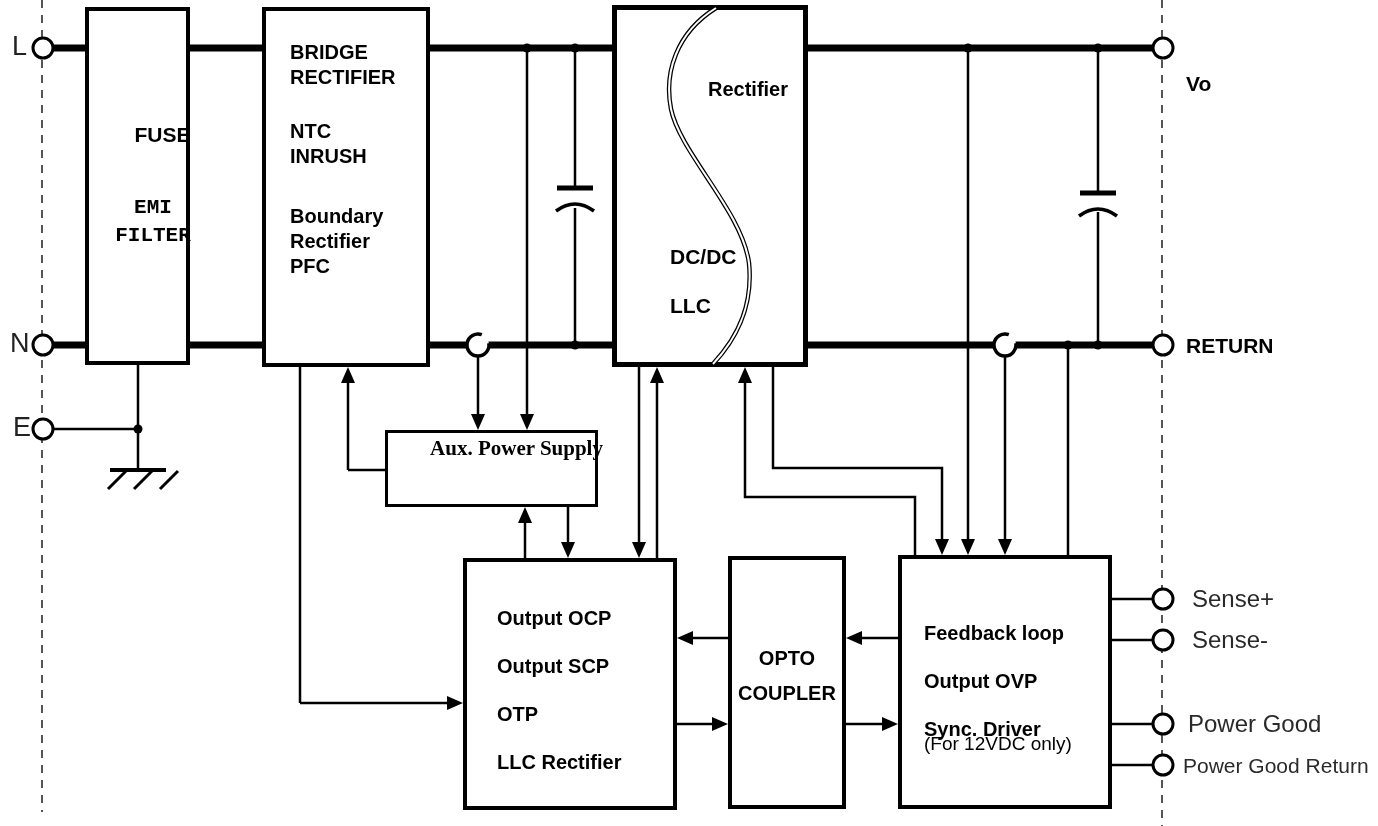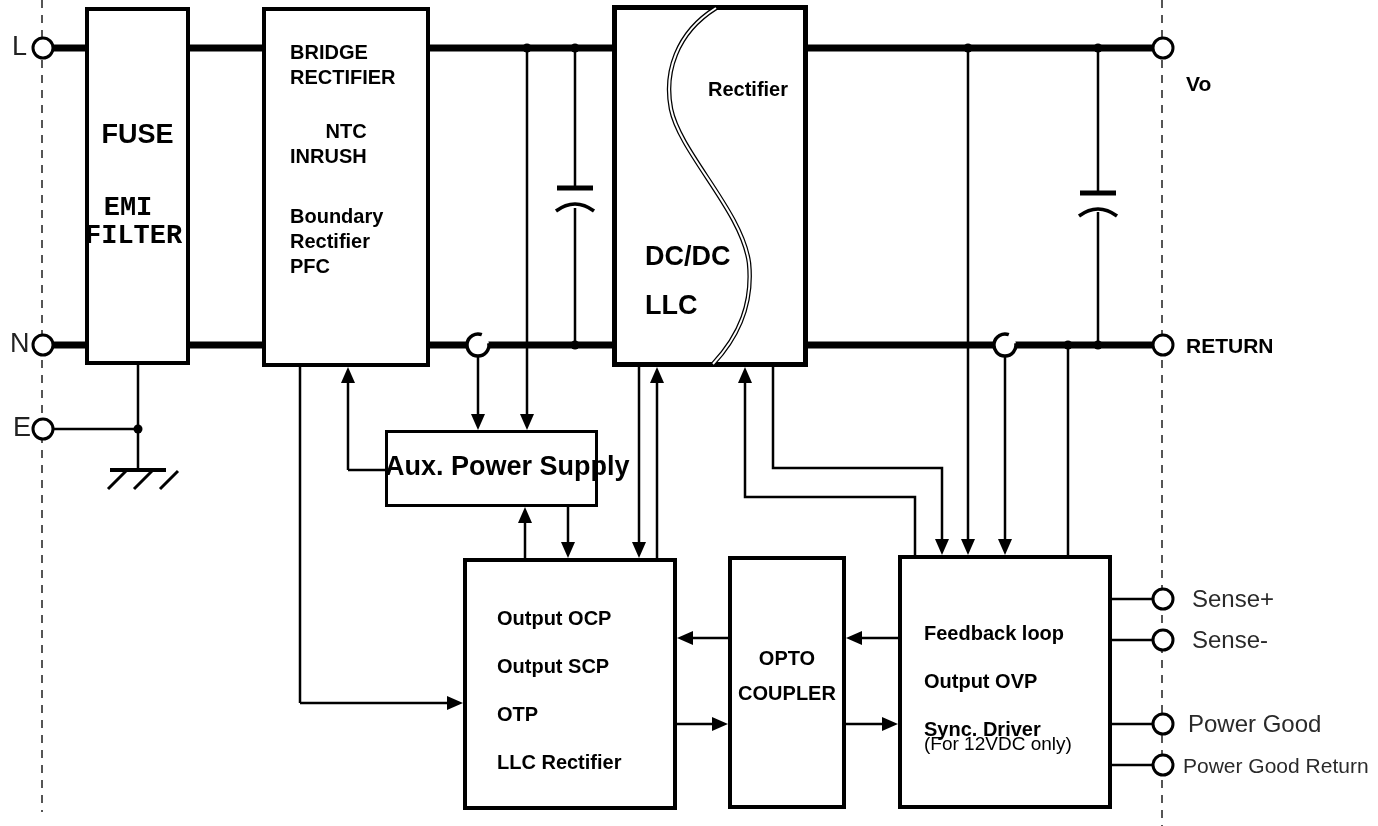--- a/index.html
+++ b/index.html
@@ -4,21 +4,21 @@
 <style>
   html,body{margin:0;padding:0;background:#fff;}
   #stage{
     position:relative;width:1378px;height:826px;background:#fff;overflow:hidden;
     font-family:"Liberation Sans",sans-serif;color:#000;
   }
   #stage svg{position:absolute;left:0;top:0;}
   .lbl{position:absolute;white-space:nowrap;}
   .blocktext{font-weight:bold;font-size:20px;line-height:25px;}
   .blocktext span{display:block;}
-  .big{font-size:27px;}
+  .big{font-size:21px;padding-left:25px;}
   .portlbl{font-size:27px;color:#222;font-weight:400;}
   .buslbl{font-size:21px;font-weight:bold;color:#000;}
   .senselbl{font-size:24px;color:#2a2a2a;font-weight:400;}
   .center{text-align:center;}
   .lh48 span{line-height:48px;}
   .lh35 span{line-height:35px;text-align:center;}
   .lh28 span{line-height:28px;}
   .sub{font-size:19px;font-weight:400;}
 </style>
 </head>
@@ -155,35 +155,35 @@
 <div class="lbl blocktext big center" style="left:85px;top:122px;width:105px;">FUSE</div>
 <div class="lbl blocktext big center lh28" style="left:85px;top:194px;width:86px;font-family:Liberation Mono, monospace;">
   <span>EMI</span>
   <span>FILTER</span>
 </div>
 
 <div class="lbl blocktext" style="left:290px;top:40px;">
   <span>BRIDGE</span>
   <span>RECTIFIER</span>
 </div>
-<div class="lbl blocktext" style="left:290px;top:119px;text-align:right;">
+<div class="lbl blocktext" style="left:290px;top:119px;">
   <span>NTC</span>
   <span>INRUSH</span>
 </div>
 <div class="lbl blocktext" style="left:290px;top:204px;">
   <span>Boundary</span>
   <span>Rectifier</span>
   <span>PFC</span>
 </div>
 
 <div class="lbl blocktext" style="left:708px;top:77px;">Rectifier</div>
 <div class="lbl blocktext big" style="left:645px;top:244px;">DC/DC</div>
 <div class="lbl blocktext big" style="left:645px;top:293px;">LLC</div>
 
-<div class="lbl blocktext big center" style="left:385px;top:454px;width:213px;">Aux. Power Supply</div>
+<div class="lbl blocktext big center" style="left:385px;top:436px;width:213px;font-family:Liberation Serif, serif;">Aux. Power Supply</div>
 
 <div class="lbl blocktext lh48" style="left:497px;top:594px;">
   <span>Output OCP</span>
   <span>Output SCP</span>
   <span>OTP</span>
   <span>LLC Rectifier</span>
 </div>
 
 <div class="lbl blocktext center lh35" style="left:728px;top:641px;width:118px;">
   <span>OPTO</span>

